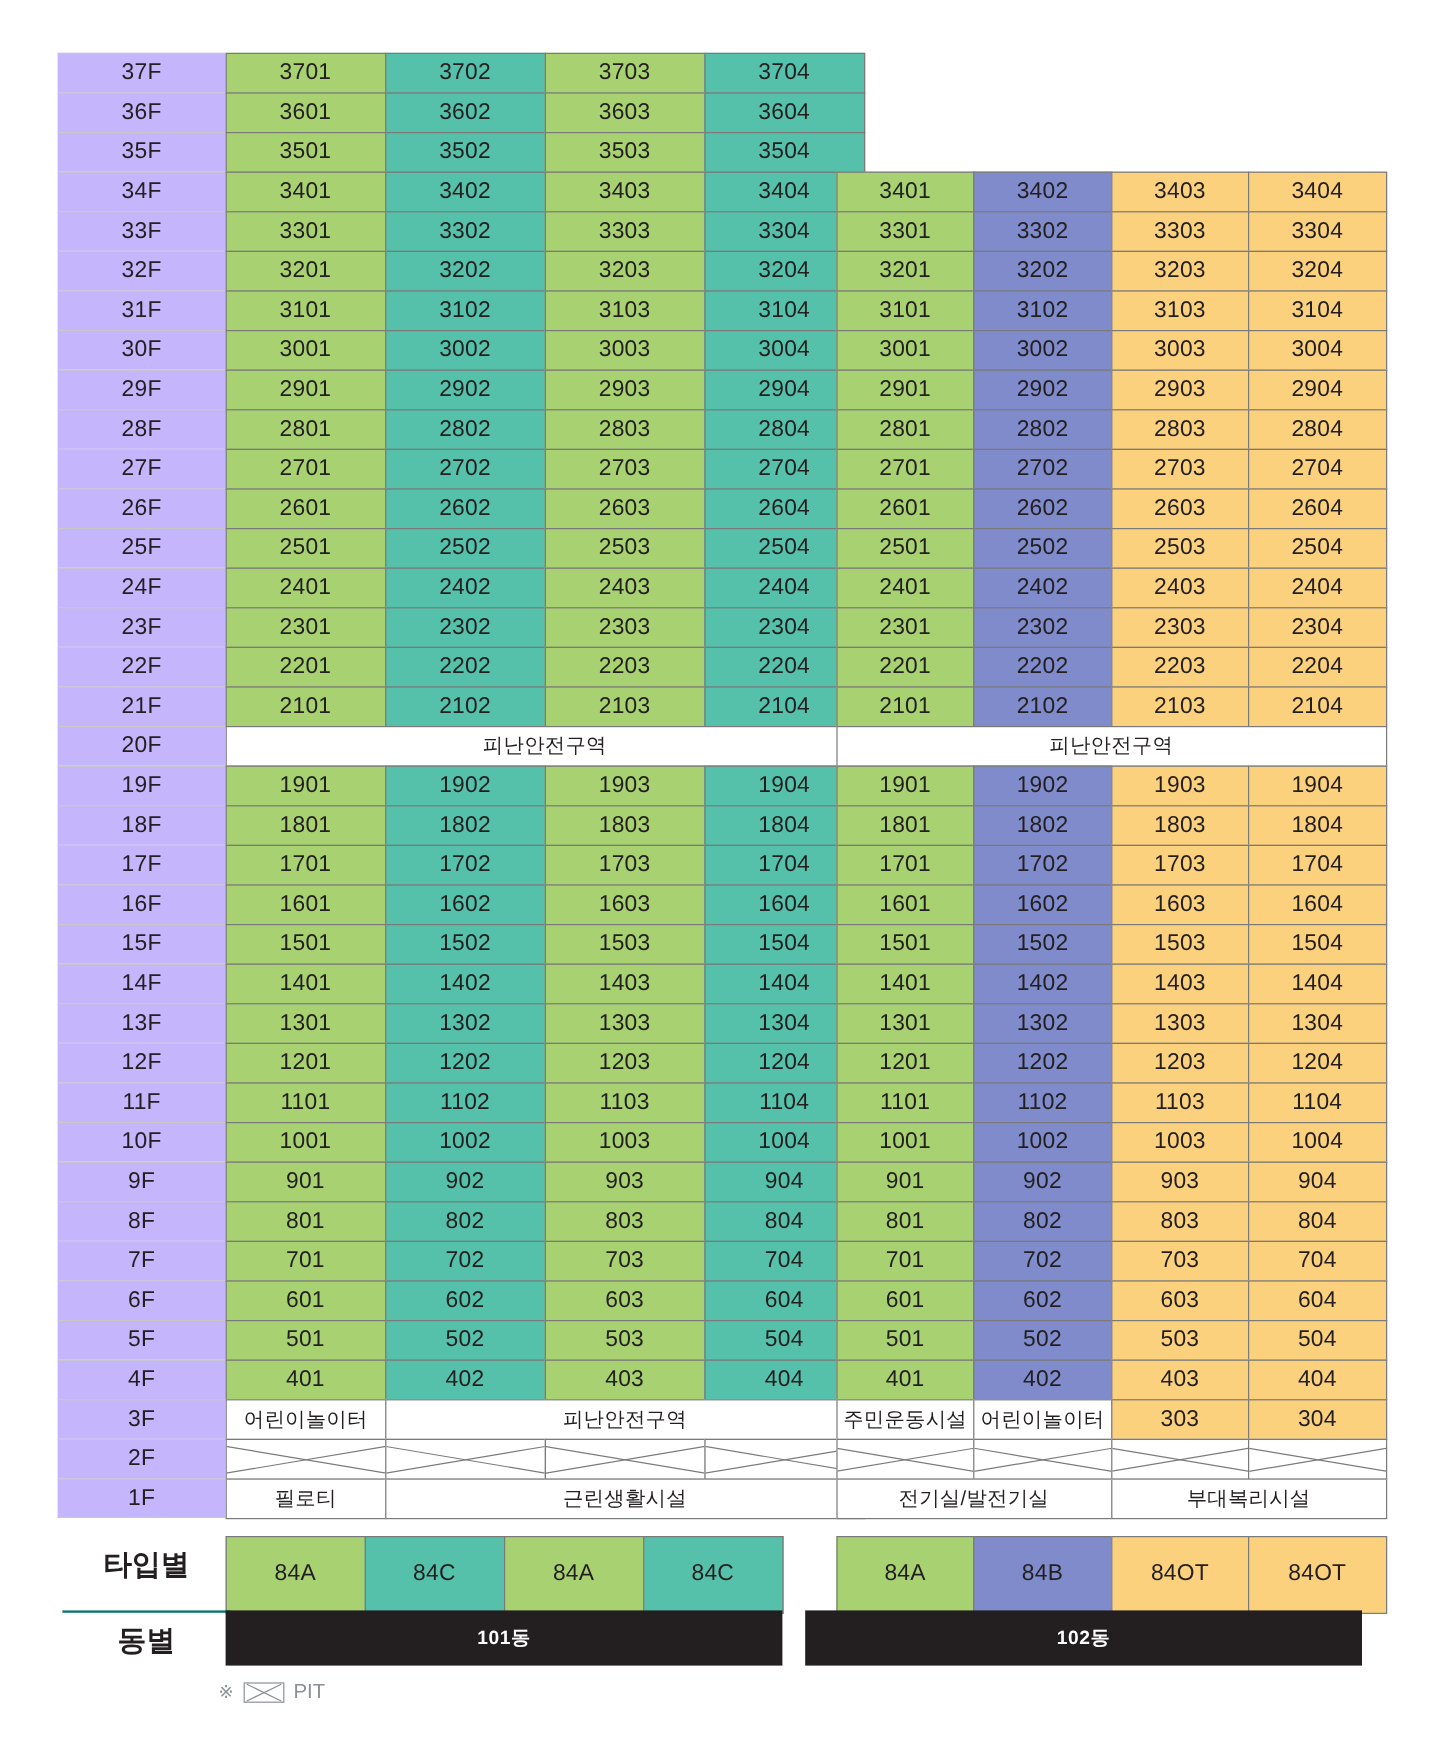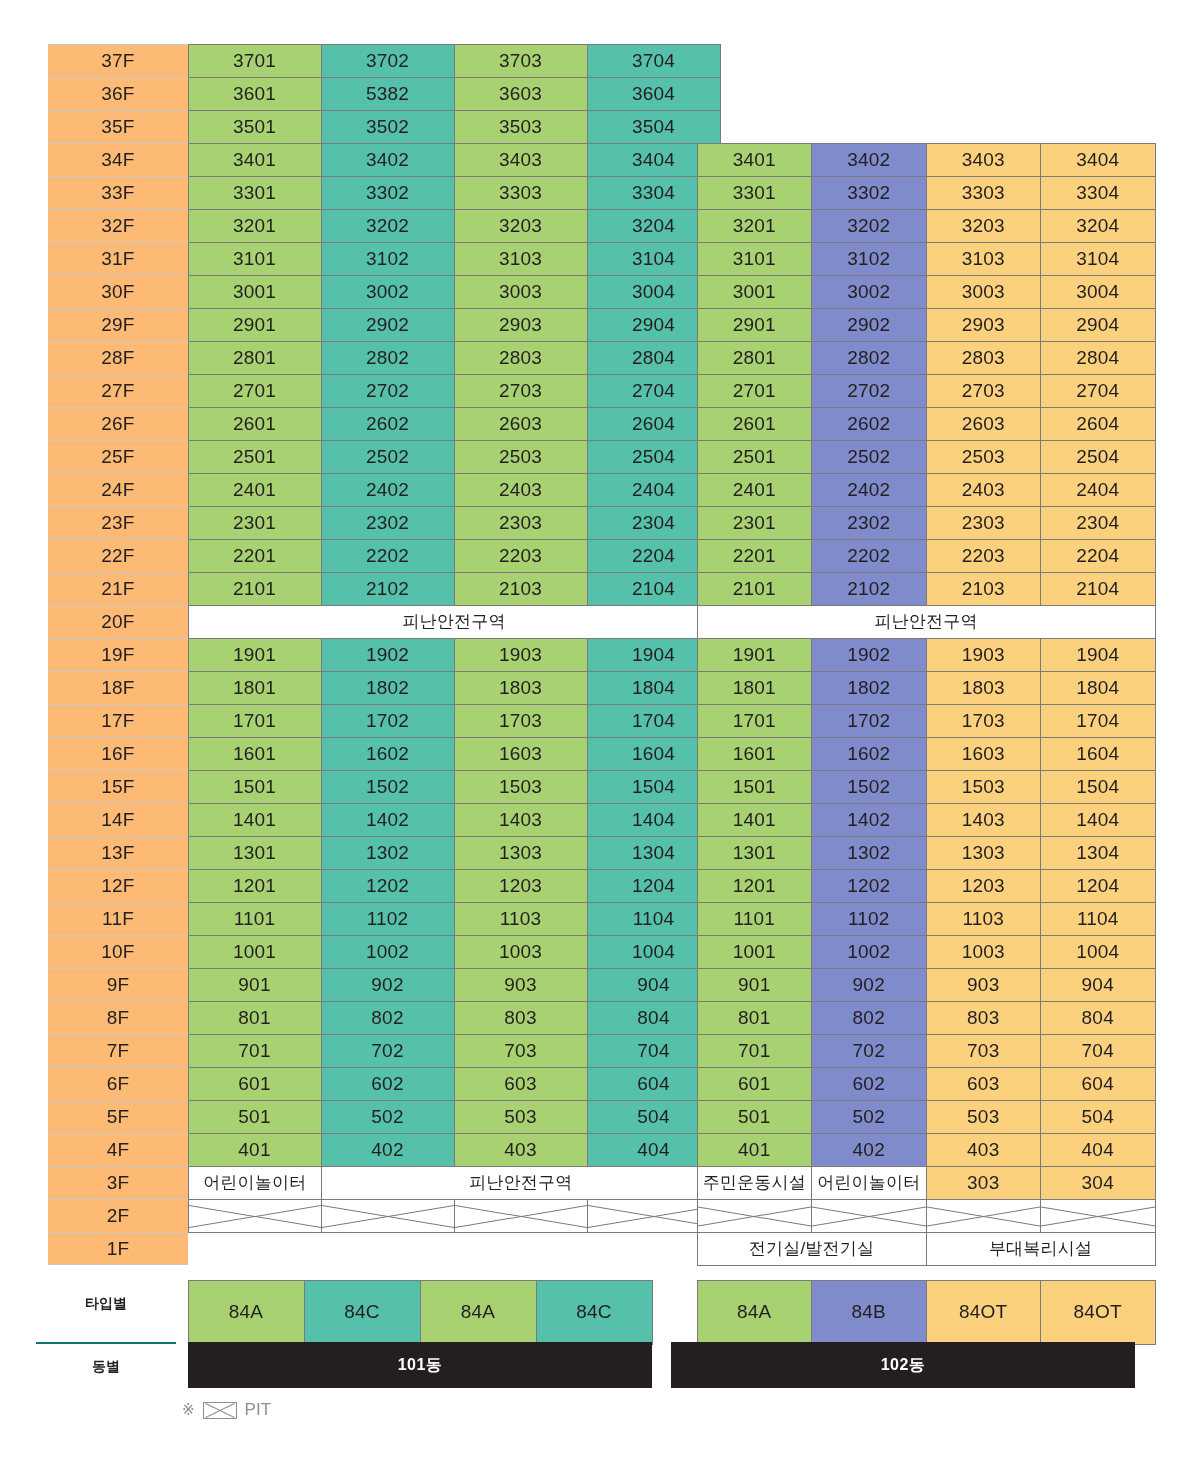--- a/index.html
+++ b/index.html
@@ -22,31 +22,31 @@
     position: absolute;
     left: 48px; top: 44px;
     width: 140px;
   }
   .floor-cell {
     height: 33px;
     display: flex; align-items: center; justify-content: center;
     font-size: 19px;
     letter-spacing: .2px;
     border-top: 1px solid #c9c9c9;
-    background: #fdba74;
+    background: #c4b5fd;
   }
   .floor-cell.last { border-bottom: 1px solid #c9c9c9; }
 
   .label-cell {
     position: absolute;
-    left: 36px;
+    left: 52px;
     width: 140px;
     height: 48px;
     display: flex; align-items: center; justify-content: center;
-    font-size: 14px;
+    font-size: 24px;
     font-weight: 700;
   }
   #type-label  { top: 1280px; }
   #dong-label  { top: 1342px; border-top: 2px solid #0f766e; }
 
   
   .tower { position: absolute; }
   #tower-101 { left: 188px; top: 44px; width: 532px; }
   #tower-102 { left: 697px; top: 143px; width: 458px; }
 
@@ -188,21 +188,21 @@
 
   <div class="tower" id="tower-101">
       <div class="grid-row">
         <div class="cell green">3701</div>
         <div class="cell teal">3702</div>
         <div class="cell green">3703</div>
         <div class="cell teal">3704</div>
       </div>
       <div class="grid-row">
         <div class="cell green">3601</div>
-        <div class="cell teal">5382</div>
+        <div class="cell teal">3602</div>
         <div class="cell green">3603</div>
         <div class="cell teal">3604</div>
       </div>
       <div class="grid-row">
         <div class="cell green">3501</div>
         <div class="cell teal">3502</div>
         <div class="cell green">3503</div>
         <div class="cell teal">3504</div>
       </div>
       <div class="grid-row">
@@ -390,20 +390,24 @@
       </div>
       <div class="grid-row">
         <div class="cell plain korean">어린이놀이터</div>
         <div class="cell plain span3 korean">피난안전구역</div>
       </div>
       <div class="grid-row">
         <div class="cell plain pit"></div>
         <div class="cell plain pit"></div>
         <div class="cell plain pit"></div>
         <div class="cell plain pit"></div>
+      </div>
+      <div class="grid-row">
+        <div class="cell plain korean">필로티</div>
+        <div class="cell plain span3 korean">근린생활시설</div>
       </div>
     </div>
   <div class="tower" id="tower-102">
       <div class="grid-row">
         <div class="cell green">3401</div>
         <div class="cell purple">3402</div>
         <div class="cell orange">3403</div>
         <div class="cell orange">3404</div>
       </div>
       <div class="grid-row">

